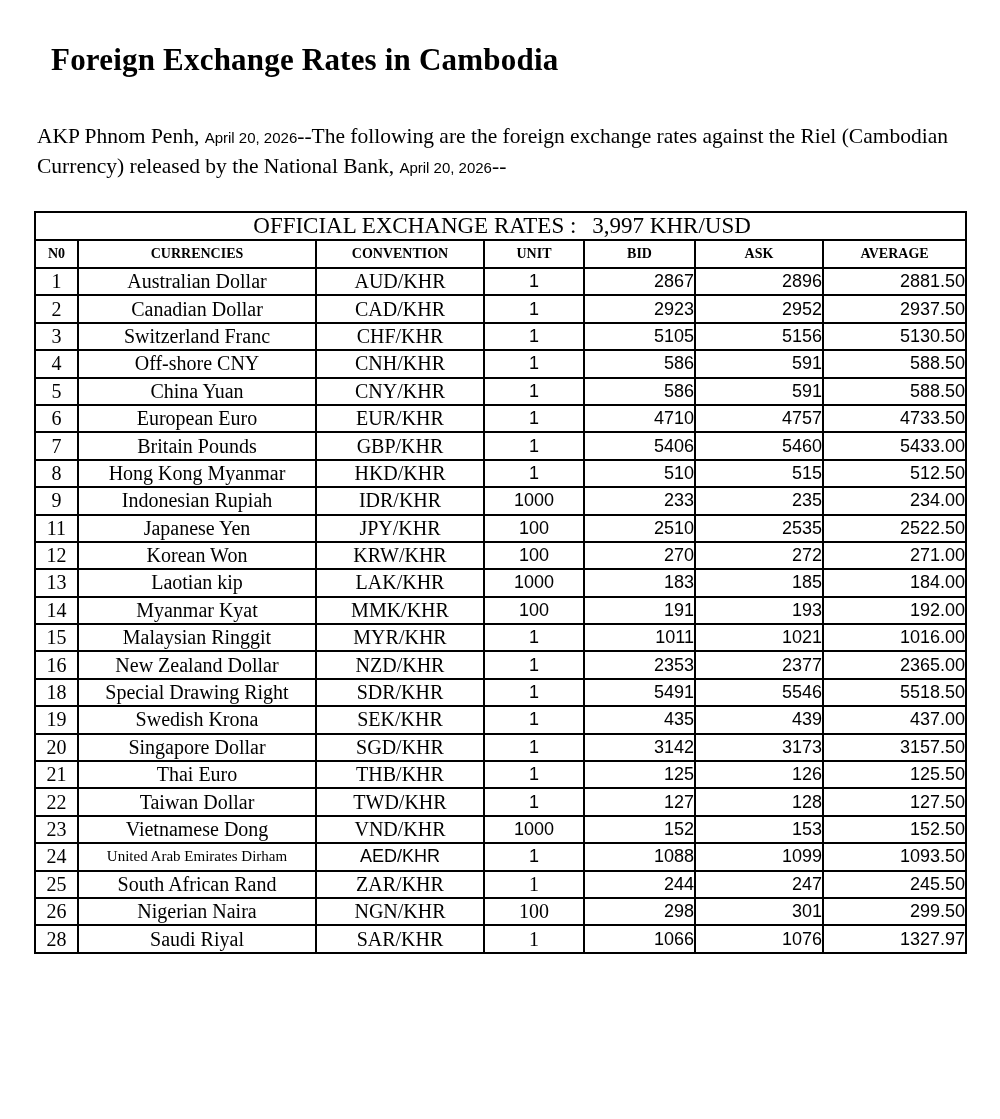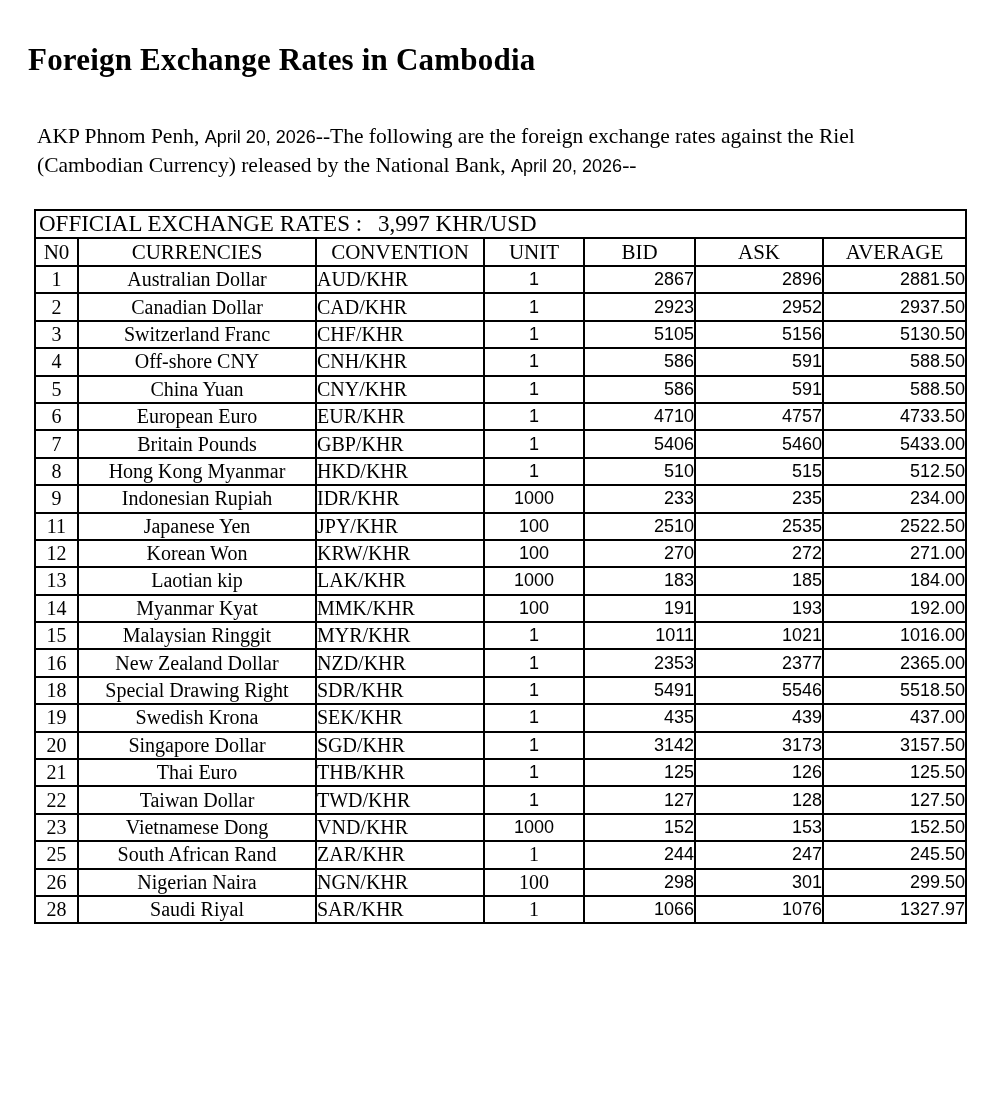--- a/index.html
+++ b/index.html
@@ -6,67 +6,67 @@
   html, body { margin: 0; padding: 0; }
   body {
     width: 1000px;
     height: 1119px;
     background: #ffffff;
     color: #000000;
     font-family: "Liberation Serif", serif;
     overflow: hidden;
   }
   .page-title {
-    margin: 42px 0 0 28px;
+    margin: 42px 0 0 51px;
     font-size: 31px;
     font-weight: bold;
     font-family: "Liberation Serif", serif;
     letter-spacing: 0.2px;
   }
   .intro {
     margin: 44px 0 0 37px;
     width: 926px;
     font-size: 21.5px;
     line-height: 28px;
   }
   .intro .date {
     font-family: "Liberation Sans", sans-serif;
-    font-size: 18px;
+    font-size: 15px;
   }
   table.fx {
     border-collapse: collapse;
     table-layout: fixed;
     width: 931px;
     margin: 29px 0 0 34px;
     border: 2px solid #000;
   }
   table.fx td, table.fx th {
     border: 2px solid #000;
     padding: 0;
     white-space: nowrap;
     overflow: hidden;
     vertical-align: middle;
   }
   .official-cell {
     height: 28px;
     padding-left: 3px !important;
     font-size: 23px;
-    text-align: left;
+    text-align: center;
   }
   .official-cell .rate { margin-left: 16px; }
   th.colhead {
     height: 28px;
-    font-weight: normal;
-    font-size: 21px;
+    font-weight: bold;
+    font-size: 14px;
     text-align: center;
   }
   tbody td { height: 27.4px; font-size: 20px; }
   td.c-no { text-align: center; }
   td.c-currency { text-align: center; padding-left: 3px; }
-  td.c-convention { text-align: left; margin-left: 31px; }
+  td.c-convention { text-align: center; margin-left: 31px; }
   td.c-unit {
     text-align: center;
     font-family: "Liberation Sans", sans-serif;
     font-size: 18px;
   }
   td.c-bid, td.c-ask, td.c-average {
     text-align: right;
     padding-right: 3px;
     font-family: "Liberation Sans", sans-serif;
     font-size: 18px;
@@ -290,20 +290,29 @@
   </tr>
       <tr>
     <td class="c-no">23</td>
     <td class="c-currency">Vietnamese Dong</td>
     <td class="c-convention">VND/KHR</td>
     <td class="c-unit">1000</td>
     <td class="c-bid">152</td>
     <td class="c-ask">153</td>
     <td class="c-average">152.50</td>
   </tr>
+      <tr class="small-currency sans-convention">
+    <td class="c-no">24</td>
+    <td class="c-currency">United Arab Emirates Dirham</td>
+    <td class="c-convention">AED/KHR</td>
+    <td class="c-unit">1</td>
+    <td class="c-bid">1088</td>
+    <td class="c-ask">1099</td>
+    <td class="c-average">1093.50</td>
+  </tr>
       <tr class="serif-unit">
     <td class="c-no">25</td>
     <td class="c-currency">South African Rand</td>
     <td class="c-convention">ZAR/KHR</td>
     <td class="c-unit">1</td>
     <td class="c-bid">244</td>
     <td class="c-ask">247</td>
     <td class="c-average">245.50</td>
   </tr>
       <tr class="serif-unit">

